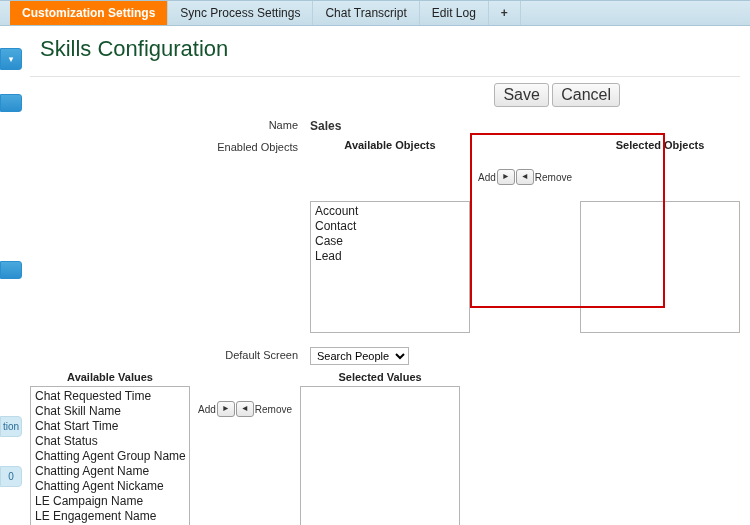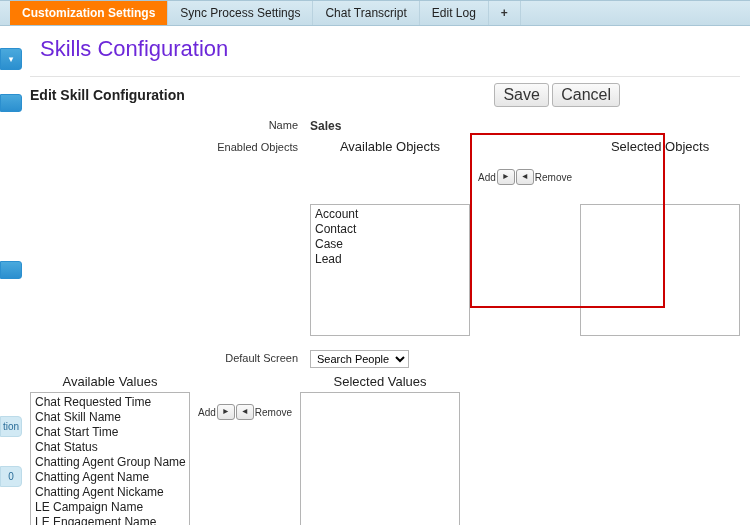--- a/index.html
+++ b/index.html
@@ -83,21 +83,21 @@
   .rail-tag.t1 { top: 390px; }
   .rail-tag.t2 { top: 440px; }
   .main {
     flex: 1;
     padding: 10px 30px 10px 30px;
     position: relative;
   }
   .page-title {
     font-size: 22px;
     font-weight: normal;
-    color: #6d28d9;
+    color: #14532d;
     margin: 0 0 14px 10px;
   }
   .panel {
     border-top: 1px solid #e3e3e3;
   }
   .panel-header {
     display: flex;
     align-items: center;
     padding: 6px 0 10px 0;
   }
@@ -143,22 +143,22 @@
     display: flex;
     align-items: flex-start;
     gap: 8px;
   }
   .pick-col {
     display: flex;
     flex-direction: column;
     align-items: center;
   }
   .pick-header {
-    font-size: 13px;
-    font-weight: normal;
+    font-size: 11px;
+    font-weight: bold;
     margin-bottom: 3px;
     color: #222;
   }
   .pick-box {
     width: 160px;
     height: 126px;
     border: 1px solid #b5b5b5;
     background: #fff;
     overflow-y: scroll;
     padding: 2px;
@@ -223,21 +223,20 @@
     <div class="rail-btn b3"></div>
     <div class="rail-tag t1">tion</div>
     <div class="rail-tag t2">0</div>
   </div>
 
   <div class="main">
     <h1 class="page-title">Skills Configuration</h1>
 
     <div class="panel">
       <div class="panel-header">
-        <div class="panel-title">Edit Skill Configuration</div>
         <div class="panel-buttons">
           <button class="btn">Save</button>
           <button class="btn">Cancel</button>
         </div>
       </div>
 
       <div class="form-row">
         <div class="form-label">Name</div>
         <div class="form-field name-val">Sales</div>
       </div>

